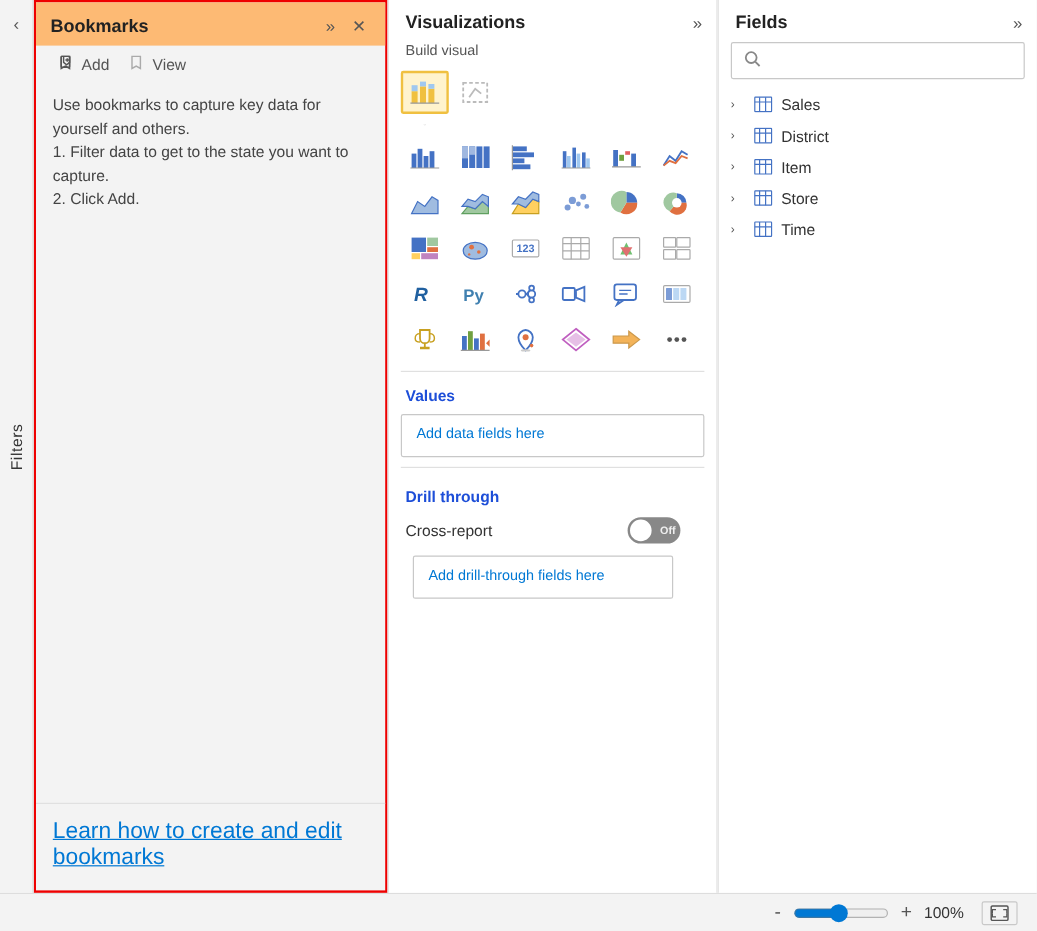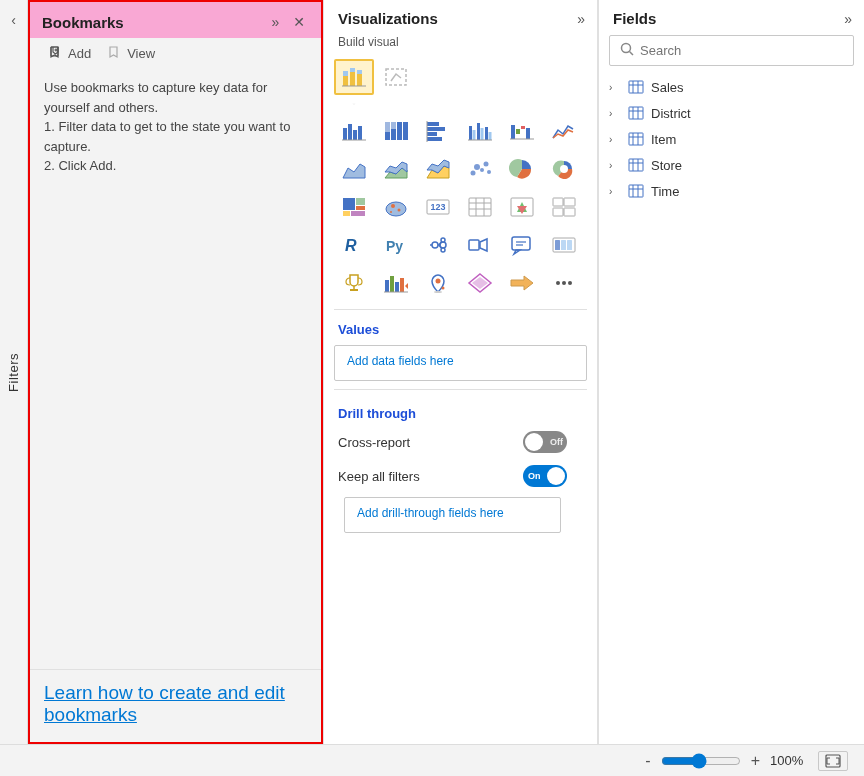--- a/index.html
+++ b/index.html
@@ -55,21 +55,21 @@
       border: 2px solid #e00;
       display: flex;
       flex-direction: column;
       padding: 0;
     }
     .bookmarks-header {
       display: flex;
       align-items: center;
       justify-content: space-between;
       padding: 10px 12px 6px 12px;
-      background: #f9a8d4;
+      background: #fdba74;
     }
     .bookmarks-title {
       font-size: 15px;
       font-weight: 600;
       color: #222;
     }
     .bookmarks-header-icons {
       display: flex;
       align-items: center;
       gap: 6px;
@@ -701,44 +701,36 @@
     <hr class="viz-divider">
     <div class="drill-through-section">
       <div class="viz-section-label" style="padding-left:4px;">Drill through</div>
       <div class="drill-toggle-row">
         <span class="drill-label">Cross-report</span>
         <div class="toggle-switch toggle-off">
           <div class="toggle-knob"></div>
           <span class="toggle-text">Off</span>
         </div>
       </div>
-      <div class="drill-toggle-row">
-        <span class="drill-label">Keep all filters</span>
-        <div class="toggle-switch toggle-on">
-          <div class="toggle-knob"></div>
-          <span class="toggle-text">On</span>
-        </div>
-      </div>
       <div class="viz-drop-area">Add drill-through fields here</div>
     </div>
   </div>
 
   <div class="fields-panel">
     <div class="fields-header">
       <span class="fields-title">Fields</span>
       <span class="fields-expand-icon">»</span>
     </div>
     <div class="fields-search">
       <span class="search-icon-svg">
         <svg width="14" height="14" viewBox="0 0 14 14">
           <circle cx="6" cy="6" r="4.5" stroke="#888" stroke-width="1.5" fill="none"></circle>
           <line x1="9.5" y1="9.5" x2="13" y2="13" stroke="#888" stroke-width="1.5"></line>
         </svg>
       </span>
-      <input type="text" placeholder="Search" style="">
     </div>
     <ul class="fields-list">
       <li class="field-item">
         <span class="field-chevron">›</span>
         <span class="field-table-icon">
           <svg width="16" height="14" viewBox="0 0 16 14">
             <rect x="1" y="1" width="14" height="12" rx="0.5" fill="none" stroke="#4472c4" stroke-width="1"></rect>
             <line x1="1" y1="5" x2="15" y2="5" stroke="#4472c4" stroke-width="1"></line>
             <line x1="5" y1="1" x2="5" y2="13" stroke="#4472c4" stroke-width="1"></line>
             <line x1="10" y1="1" x2="10" y2="13" stroke="#4472c4" stroke-width="1"></line>

